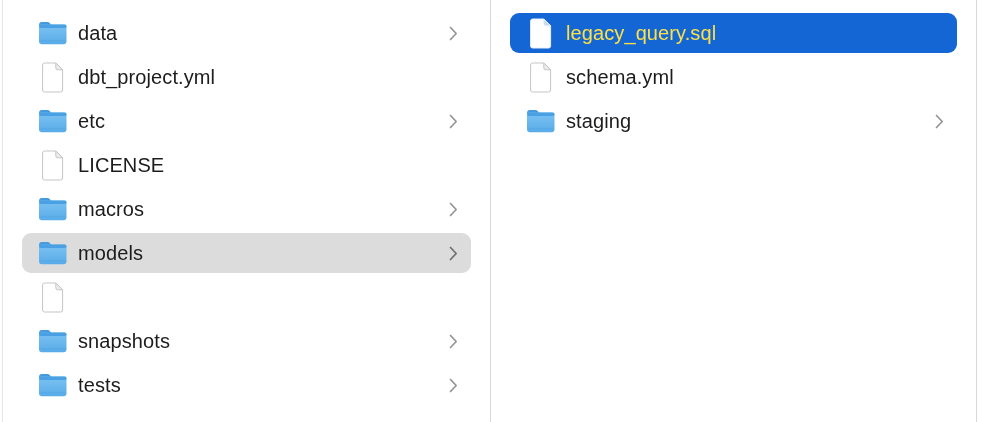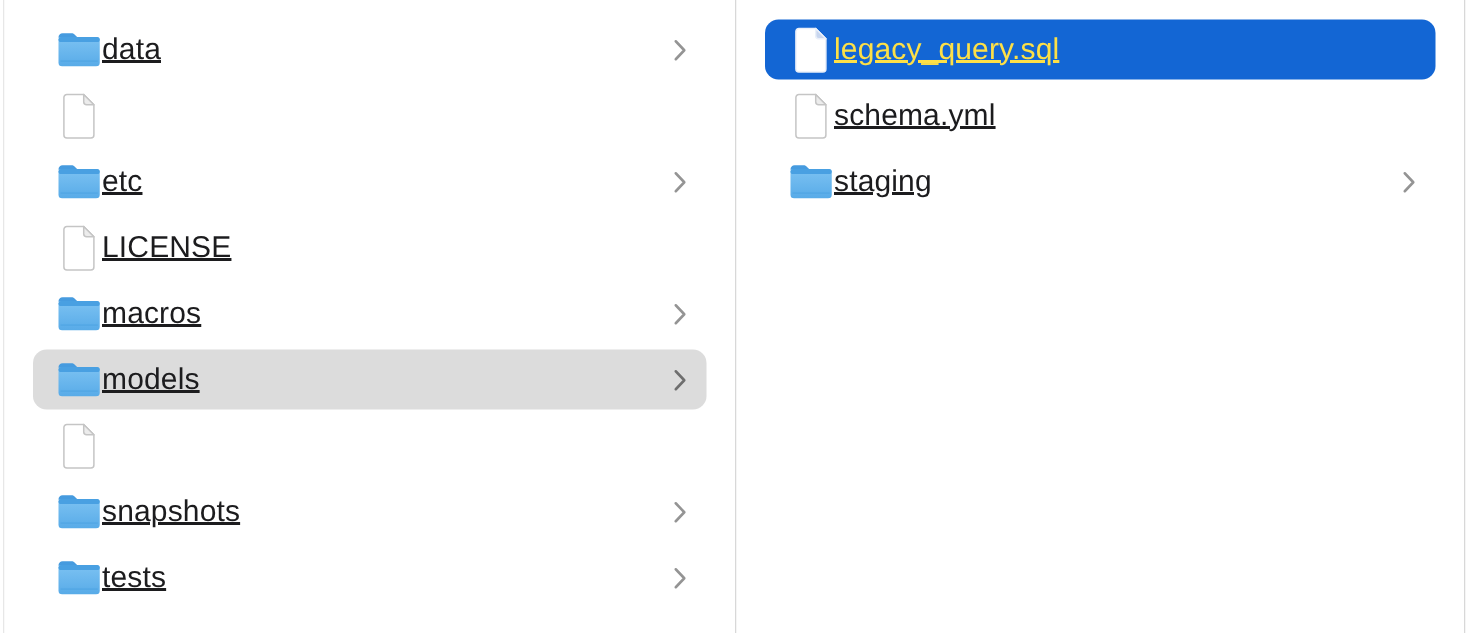--- a/index.html
+++ b/index.html
@@ -39,25 +39,25 @@
     cursor:default;
     box-sizing:border-box;
   }
   .row:first-child{margin-top:13px;}
   .row.sel-gray{background:var(--sel-gray,#dcdcdc);justify-content:center;}
   .row.sel-blue{background:var(--sel-blue,#1366d4);color:#fde047;}
 
   .icon{width:31px;flex:0 0 auto;display:flex;align-items:center;justify-content:center;}
 
   .label{
+    margin-left:10px;
     flex:1 1 auto;
     white-space:nowrap;
     overflow:hidden;
     text-overflow:ellipsis;
-    text-decoration:underline;
   }
 
   .chev{flex:0 0 auto;display:flex;align-items:center;color:var(--chevron,#949494);}
   .row[data-expandable="false"] .chev{visibility:hidden;}
   .row.sel-gray .chev{color:#6e6e6e;}
 
   
   .row.sel-blue .page{stroke:#e9eff9;}
   .row.sel-blue .fold{fill:#c8d6ee;stroke:#e9eff9;}
 </style>
@@ -91,20 +91,21 @@
     </span>
   </div>
       <div class="row" data-type="file" data-expandable="false">
 
     <span class="icon icon-file">
       <svg width="25" height="31" viewBox="0 0 25 31">
         <path class="page" d="M4.6 1 H15.8 L22.6 7.8 V28 a2 2 0 0 1 -2 2 H4.6 a2 2 0 0 1 -2 -2 V3 a2 2 0 0 1 2 -2 z" fill="#ffffff" stroke="#c5c5c5" stroke-width="1"></path>
         <path class="fold" d="M15.8 1 L22.6 7.8 H17.8 a2 2 0 0 1 -2 -2 z" fill="#ececec" stroke="#c5c5c5" stroke-width="1" stroke-linejoin="round"></path>
       </svg>
     </span>
+    <span class="label">dbt_project.yml</span>
     <span class="chev">
       <svg width="9" height="15" viewBox="0 0 9 15">
         <path d="M1.5 1.5 L7.2 7.5 L1.5 13.5" fill="none" stroke="currentColor" stroke-width="1.7" stroke-linecap="round" stroke-linejoin="round"></path>
       </svg>
     </span>
   </div>
       <div class="row" data-type="folder" data-expandable="true">
     <span class="icon icon-folder">
       <svg width="31" height="26" viewBox="0 0 31 26">
         <defs>

